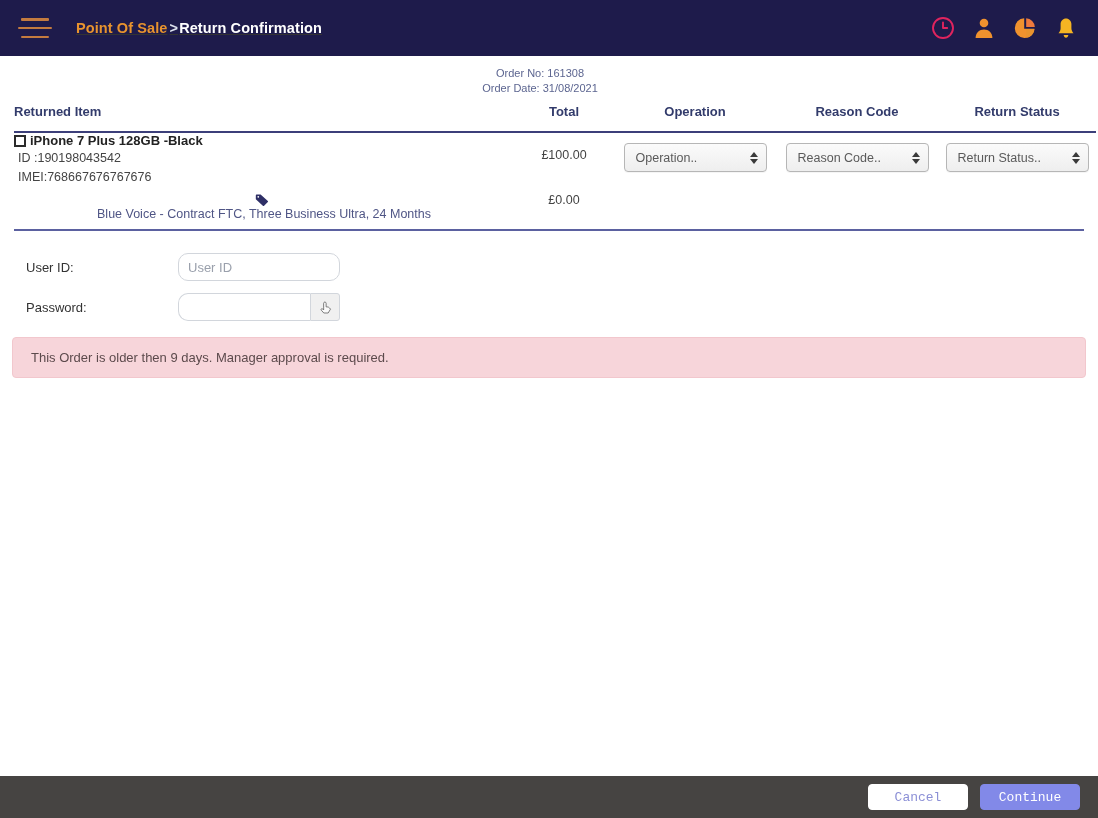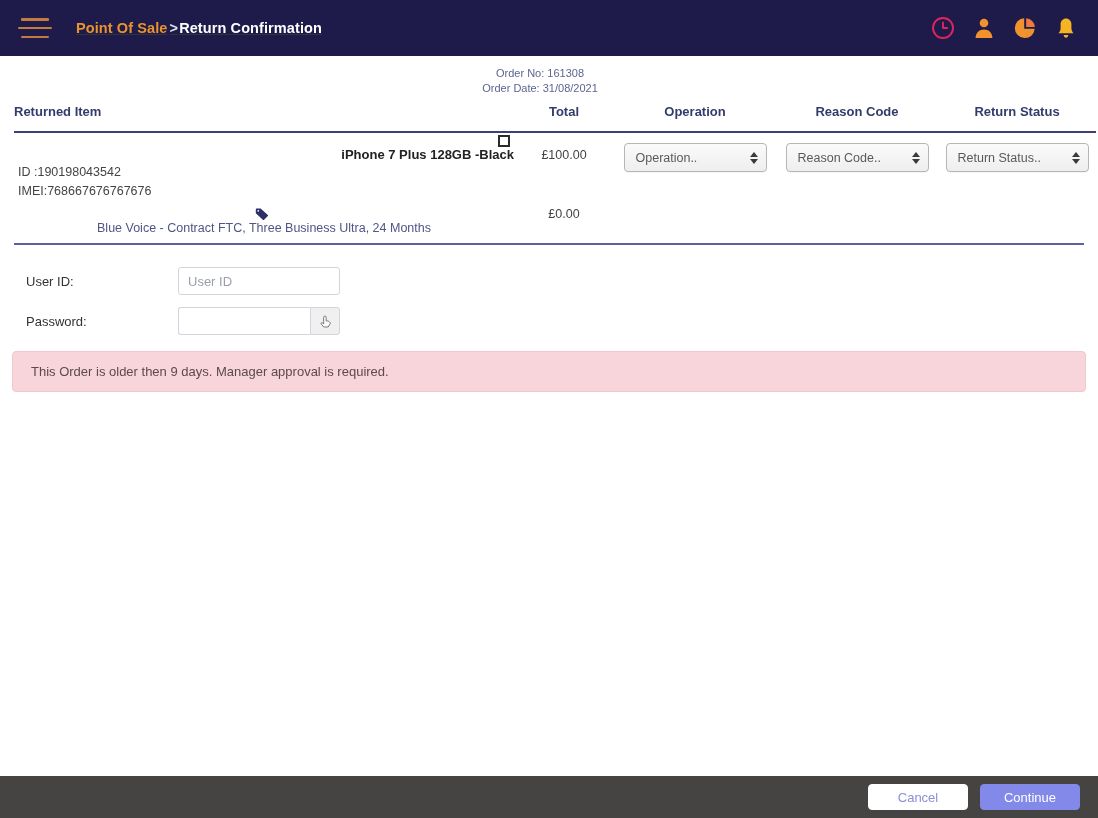--- a/index.html
+++ b/index.html
@@ -109,26 +109,25 @@
 
   .items-table tbody td {
     vertical-align: top;
     padding: 0;
   }
 
   .item-main-row td { padding-top: 10px; }
 
   .item-name {
     display: flex;
-    align-items: flex-end;
+    align-items: flex-start;
     font-size: 13px;
     font-weight: bold;
     color: #222222;
     line-height: 16px;
-    flex-direction: column;
   }
   .chk {
     width: 12px;
     height: 12px;
     border: 2px solid #2b2b2b;
     background: #ffffff;
     margin-right: 4px;
     margin-top: 2px;
     flex: 0 0 auto;
     cursor: pointer;
@@ -212,21 +211,21 @@
   }
   .form-label {
     width: 152px;
     font-size: 13px;
     color: #333333;
   }
   .txt {
     width: 162px;
     height: 28px;
     border: 1px solid #d2d6dc;
-    border-radius: 3px;
+    border-radius: 10px;
     padding: 0 9px;
     font-size: 13px;
     color: #333333;
     font-family: "Liberation Sans", sans-serif;
     background: #ffffff;
     outline: none;
   }
   .txt::placeholder { color: #9aa0ac; }
 
   .pw-wrap { display: flex; }
@@ -270,21 +269,21 @@
     align-items: center;
     justify-content: flex-end;
     padding-right: 18px;
     gap: 12px;
   }
   .btn {
     height: 26px;
     min-width: 100px;
     border-radius: 4px;
     font-size: 13px;
-    font-family: Liberation Sans, sans-serif;
+    font-family: Liberation Mono, monospace;
     cursor: pointer;
     display: inline-flex;
     align-items: center;
     justify-content: center;
     border: 1px solid transparent;
   }
   .btn-cancel {
     background: #ffffff;
     color: #8b8fd6;
     border-color: #ffffff;

